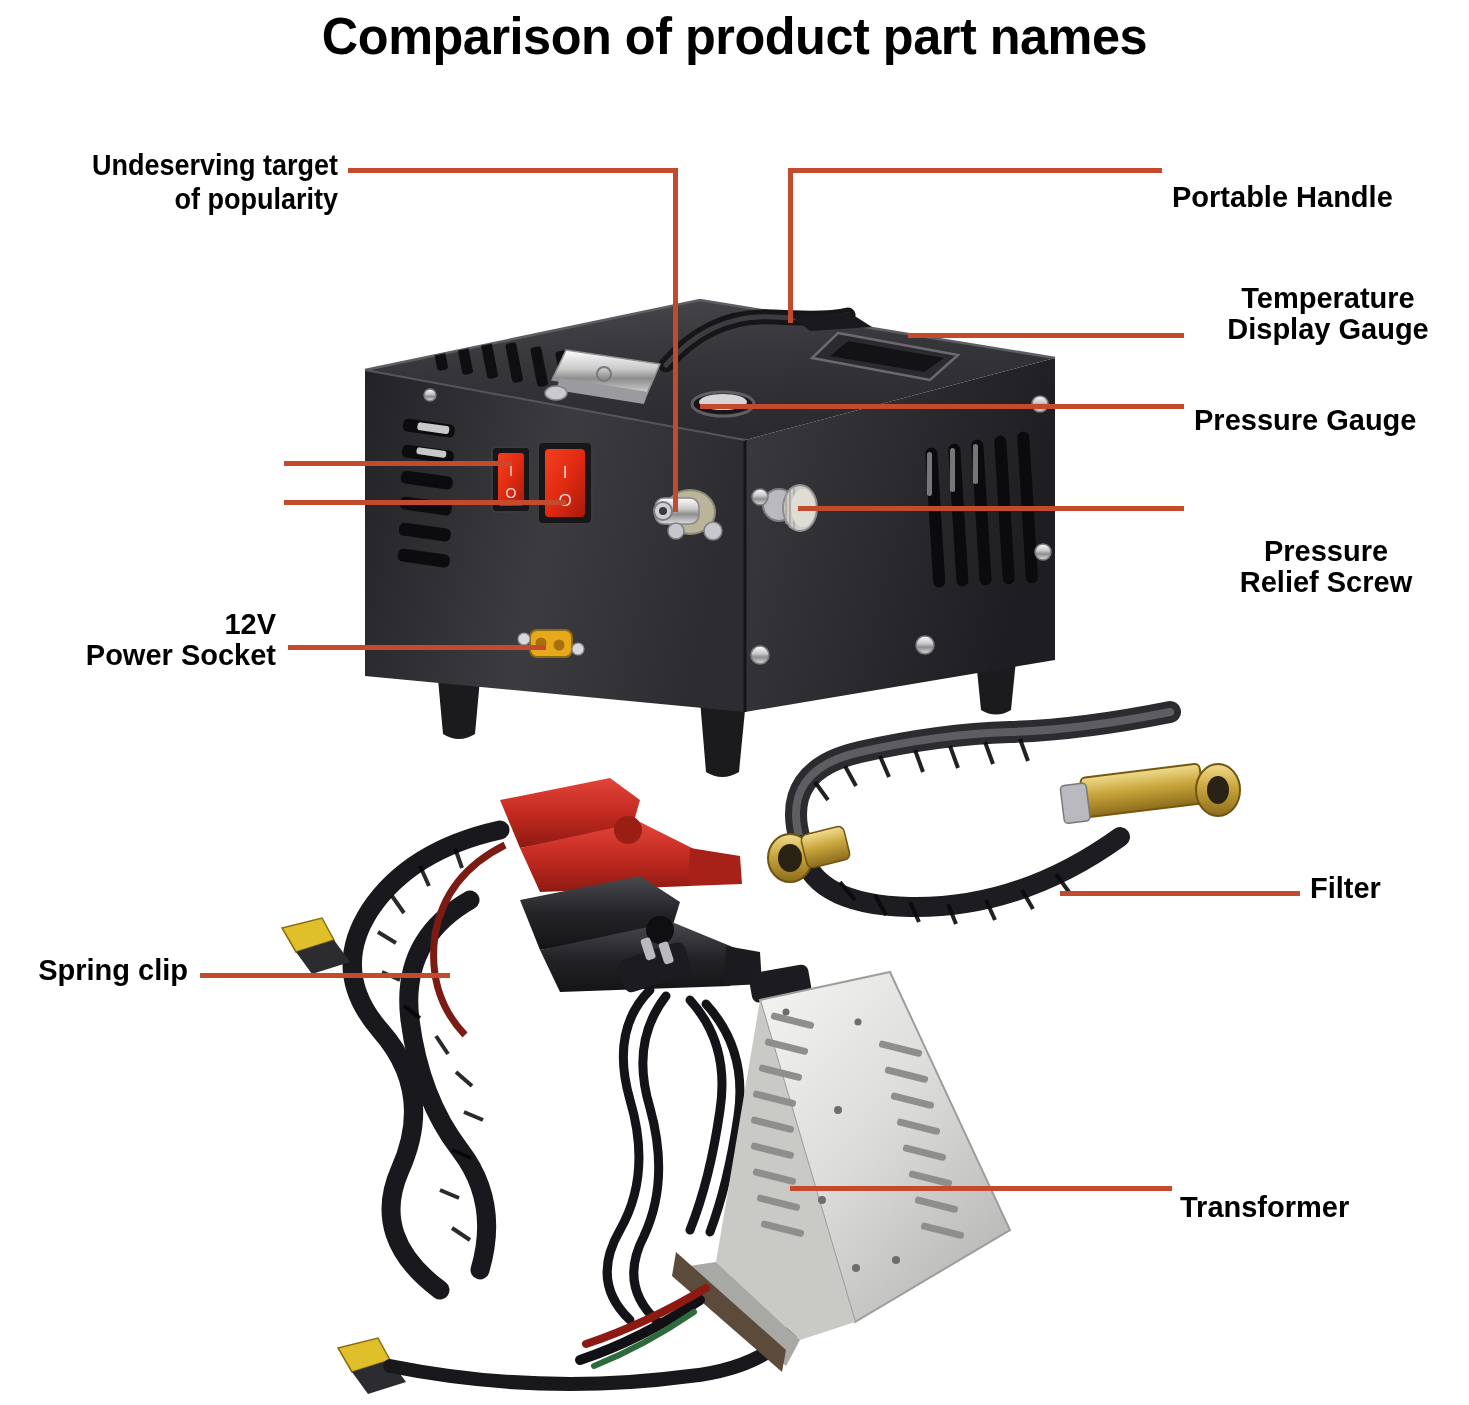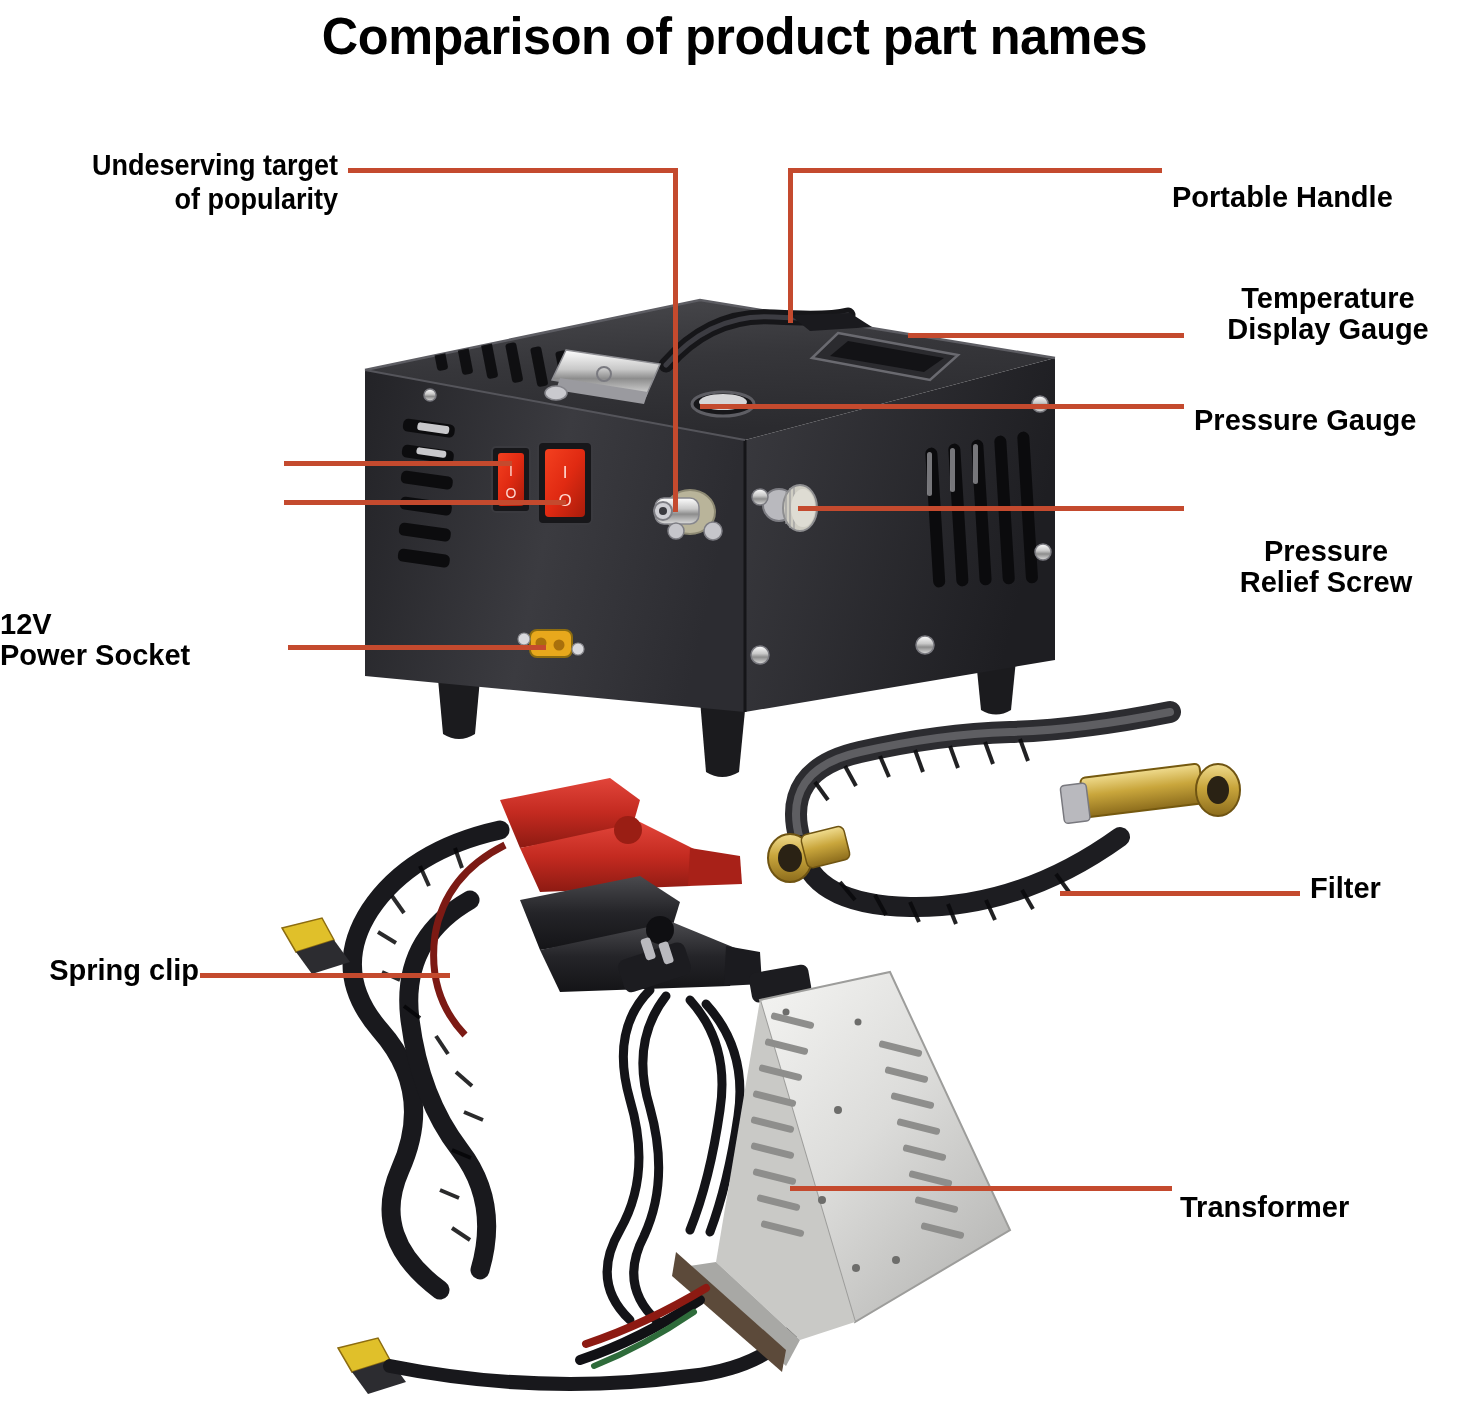--- a/index.html
+++ b/index.html
@@ -427,22 +427,22 @@
   <div class="label right" style="left:1194px; top:283px; text-align:center; width:268px;">Temperature
 Display Gauge</div>
 
   <div class="label right" style="left:1194px; top:405px;">Pressure Gauge</div>
 
   <div class="label right" style="left:1190px; top:500px; text-align:center; width:272px;margin-top:36px;">Pressure
 Relief Screw</div>
 
 
 
-  <div class="label left" style="left:0px; top:609px; width:276px; text-align:left;">12V
+  <div class="label left" style="left:0px; top:609px; width:276px; text-align:right;">12V
 Power Socket</div>
 
-  <div class="label left" style="left:11px; top:955px; width:188px;">Spring clip</div>
+  <div class="label left" style="left:0px; top:955px; width:188px;">Spring clip</div>
 
   <div class="label right" style="left:1310px; top:873px;">Filter</div>
 
   <div class="label right" style="left:1180px; top:1168px;margin-top:24px;">Transformer</div>
 
 </div>
 
 </body></html>

